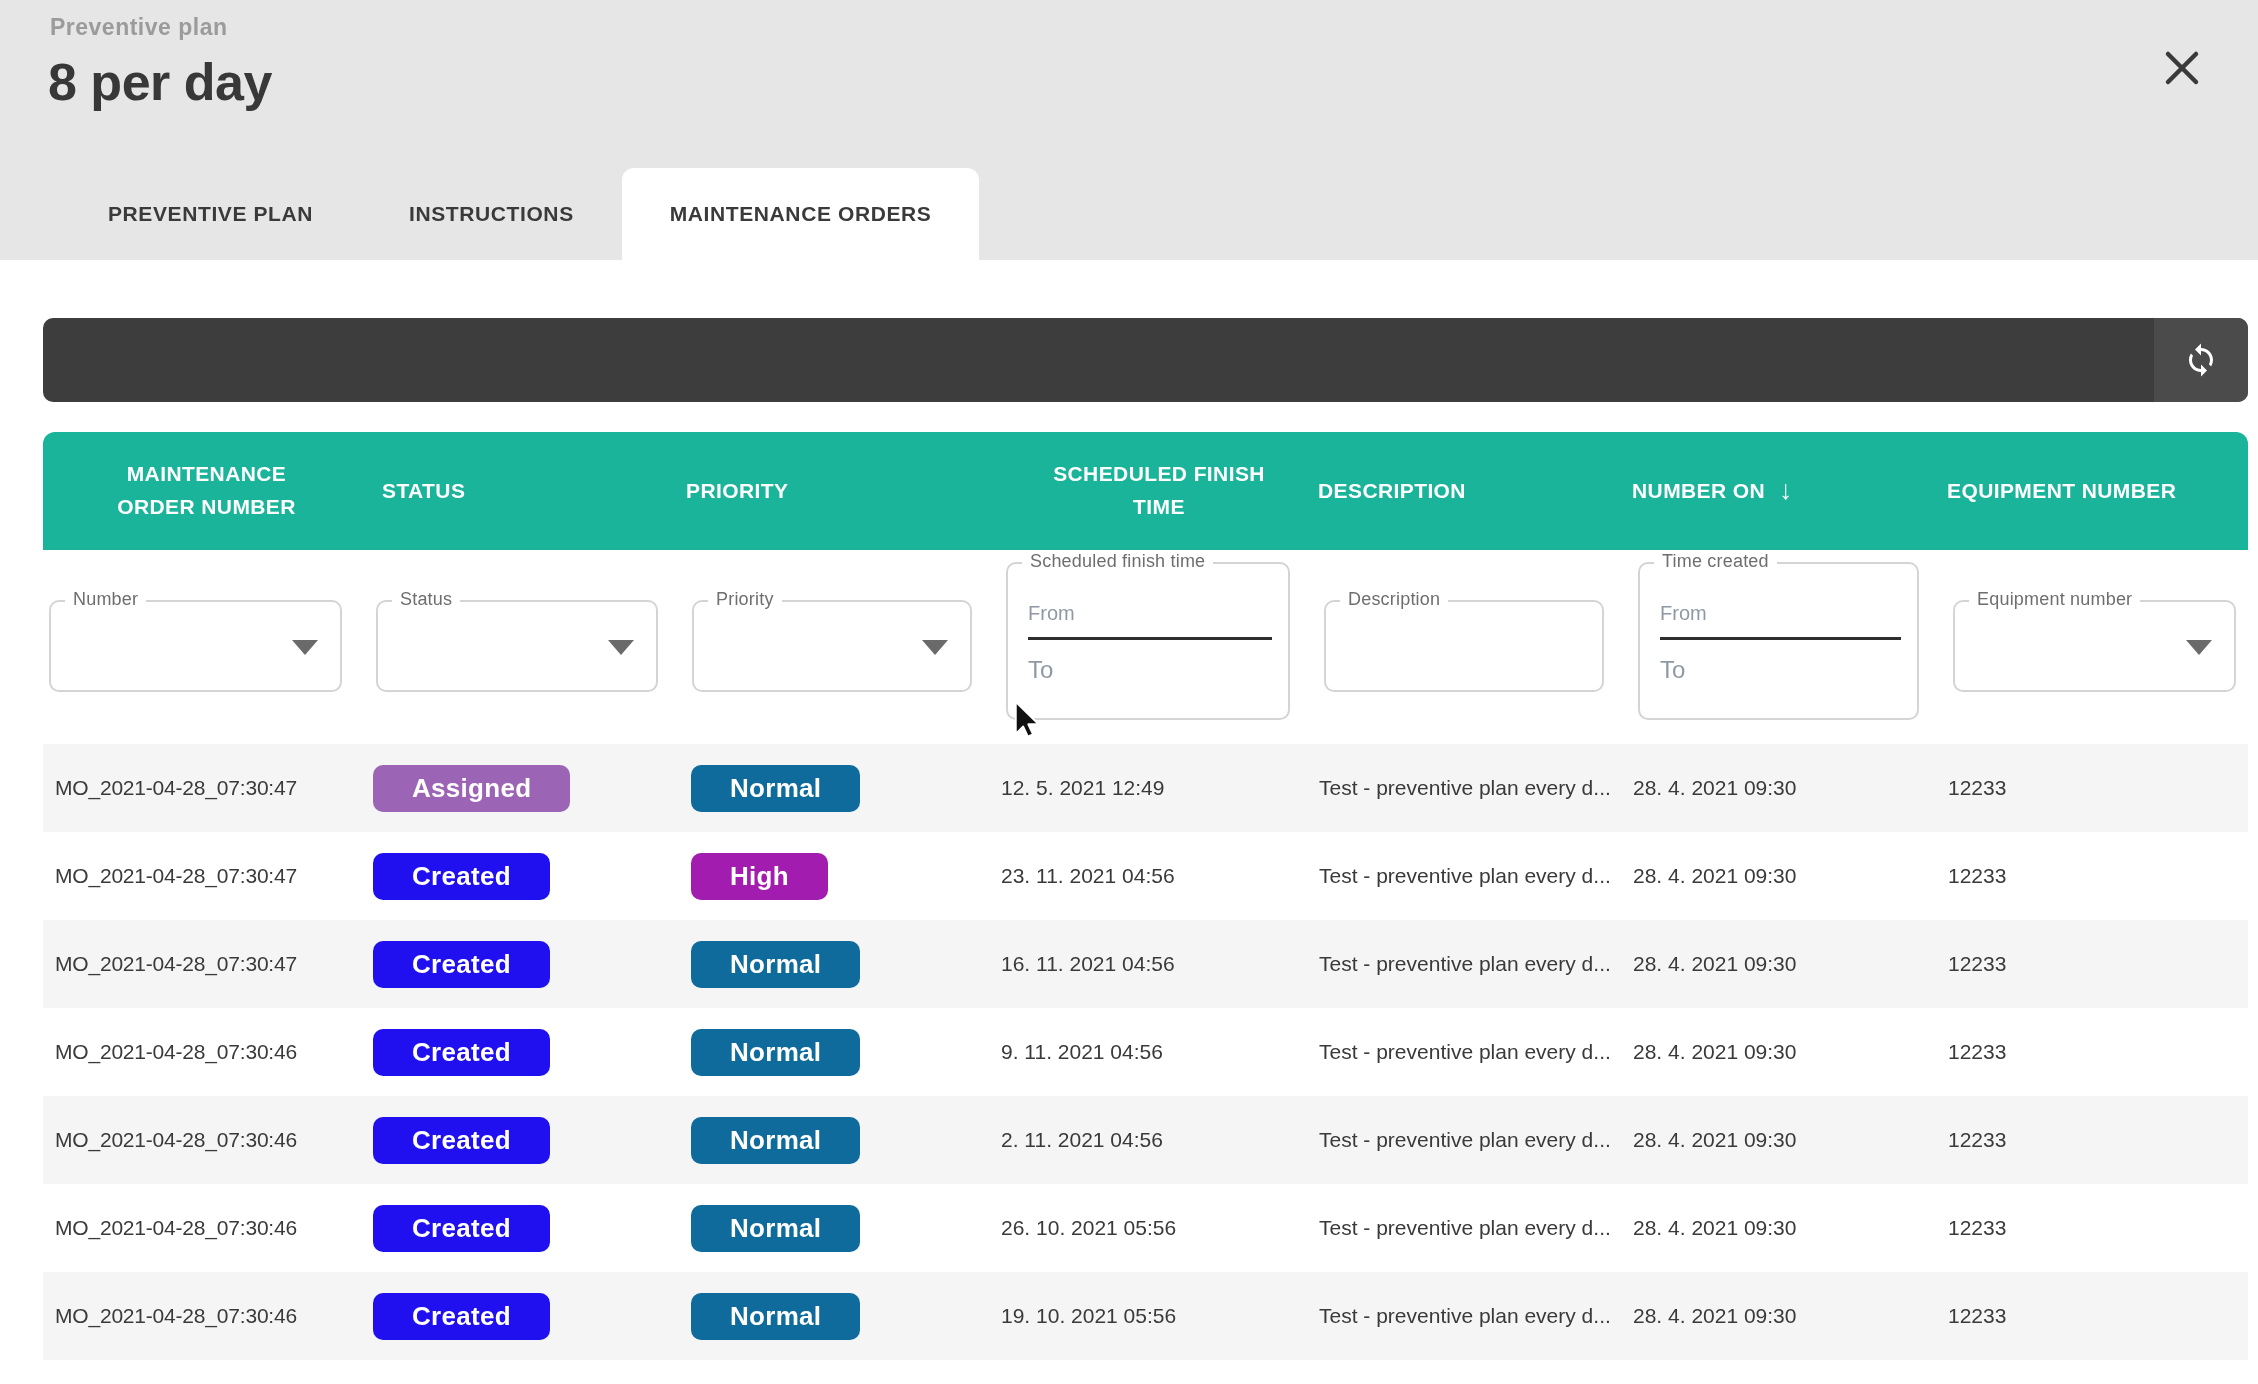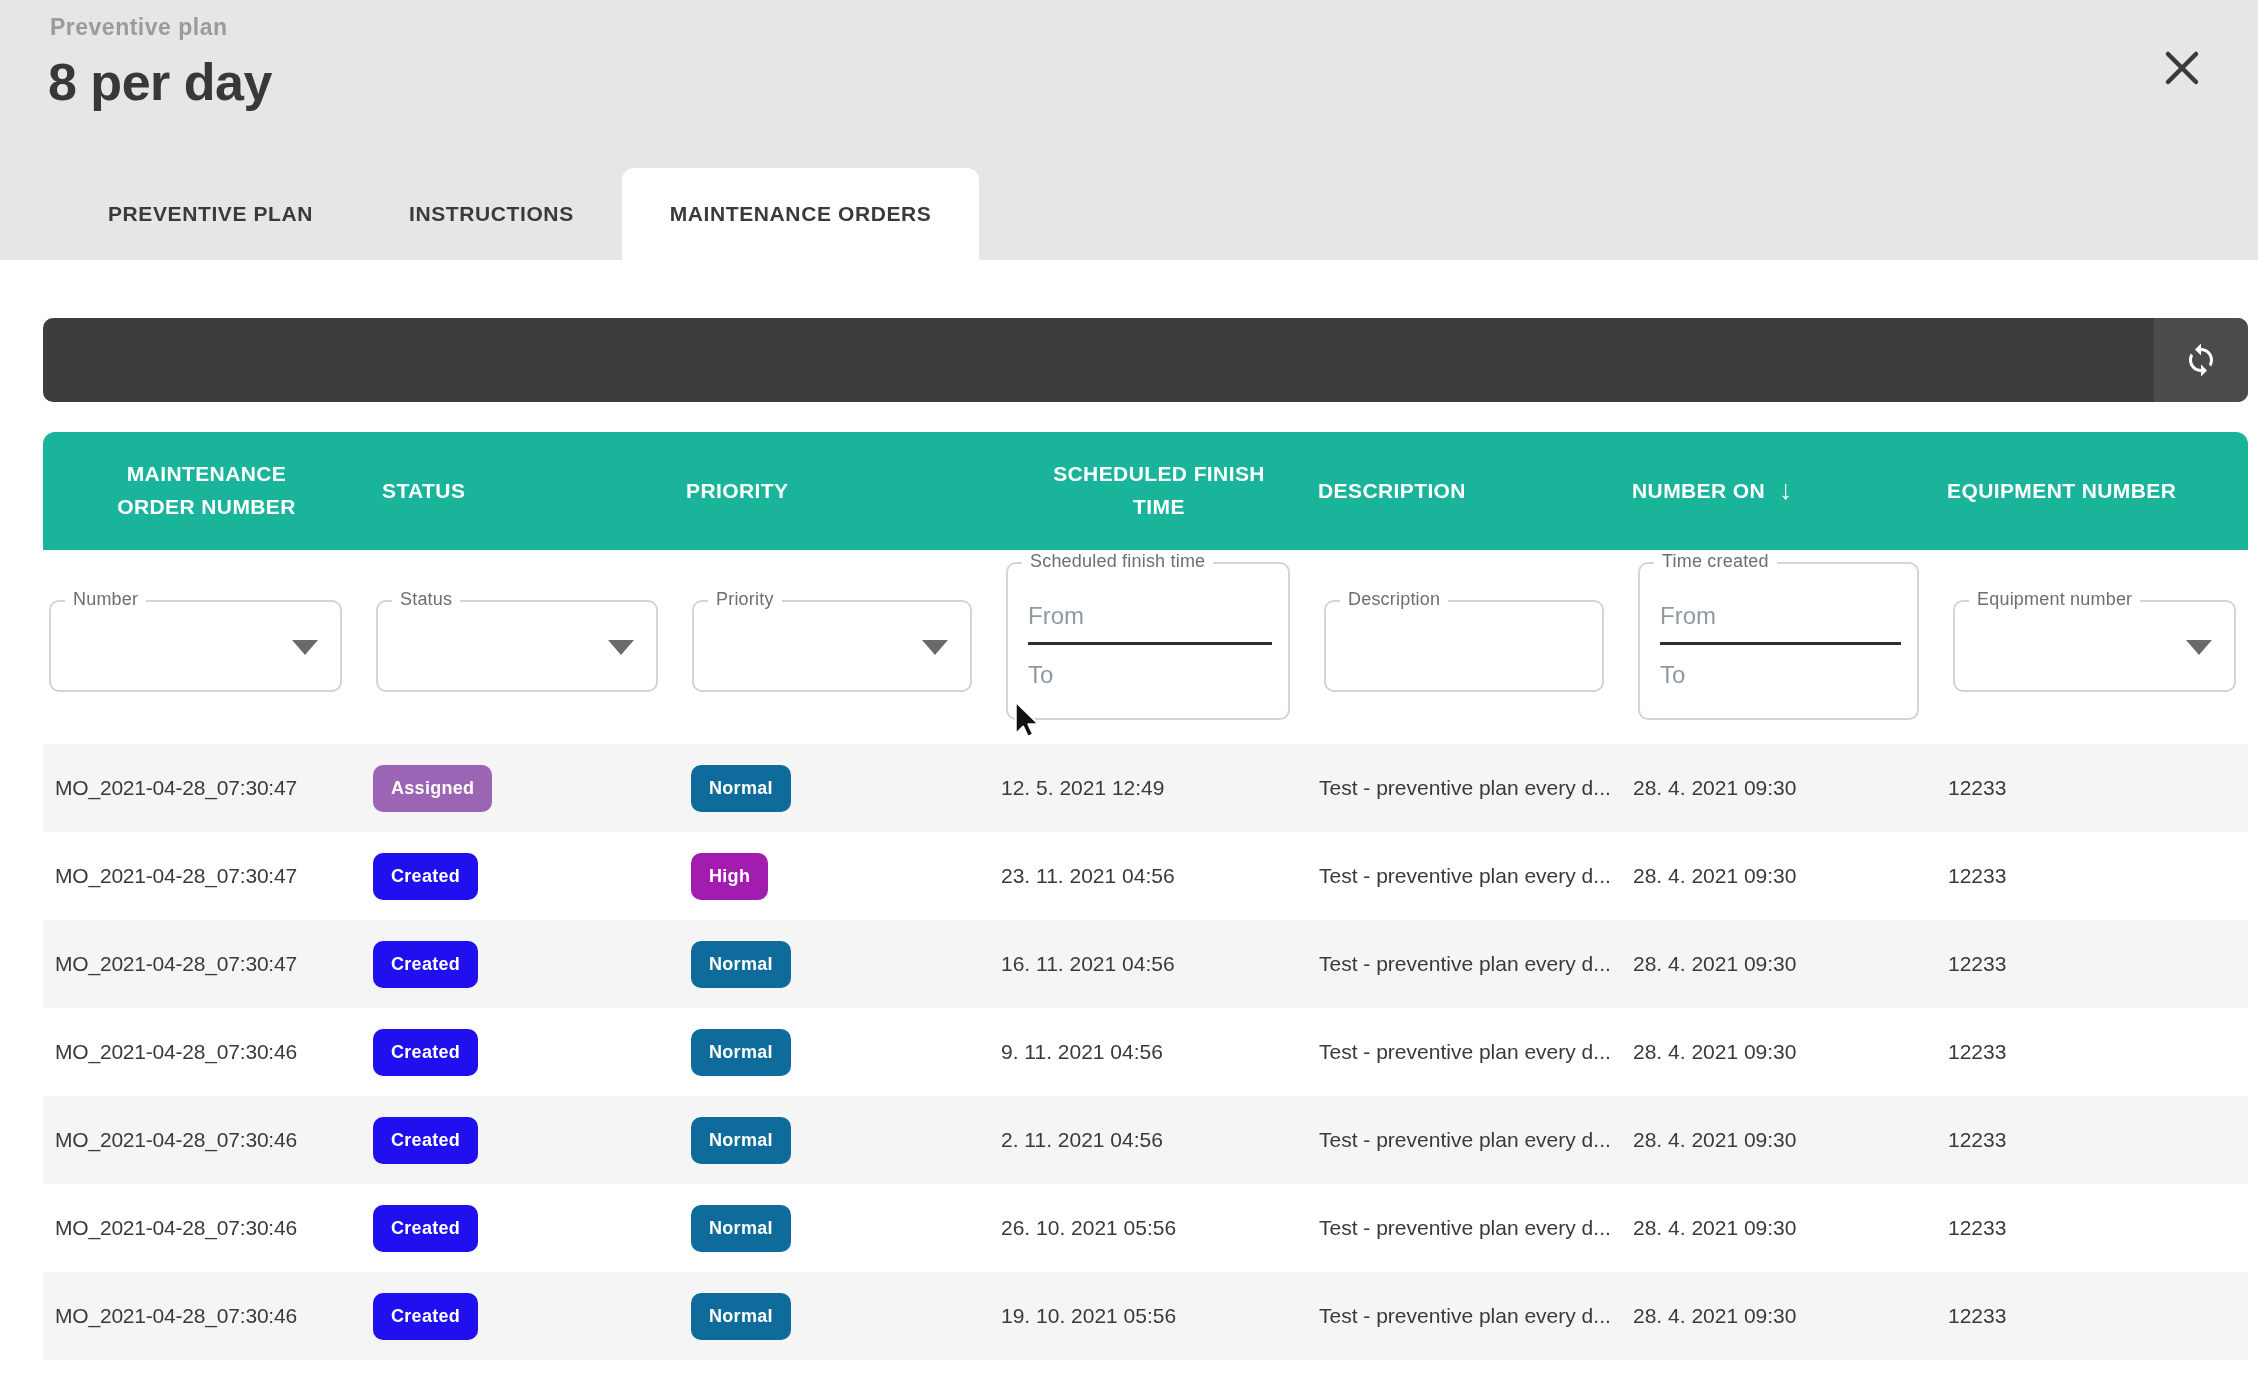--- a/index.html
+++ b/index.html
@@ -50,34 +50,34 @@
   .fcell { position:relative; }
   .fbox { position:relative; border:2px solid #D4D4D4; border-radius:10px;
     margin:50px 28px 0 6px; height:92px; background:#fff; }
   .fbox.tall { margin-top:12px; height:158px; }
   .fcell.last .fbox { margin-right:12px; }
   .flabel { position:absolute; top:-13px; left:14px; background:#fff; padding:0 8px;
     font-size:18px; color:#6E6E6E; letter-spacing:.2px; white-space:nowrap; }
   .caret { position:absolute; right:22px; top:50%; margin-top:-6px; width:0; height:0;
     border-left:13px solid transparent; border-right:13px solid transparent;
     border-top:15px solid #6A6A6A; }
-  .range-from { margin:38px 16px 0 20px; font-size:24px; color:#8F99A4;
+  .range-from { margin:38px 16px 0 20px; font-size:20px; color:#8F99A4;
     padding-bottom:12px; border-bottom:3px solid #2E2E2E; }
   .range-to { margin:16px 16px 0 20px; font-size:24px; color:#8F99A4; }
 
   
   .row { height:88px; align-items:center; font-size:21px; color:#3A3A3A; cursor:default; }
   .row:nth-child(odd) { background:var(--stripe,#F5F5F5); }
   .cell { overflow:hidden; white-space:nowrap; text-overflow:ellipsis; }
   .cell.c0 { padding-left:12px; letter-spacing:-.2px; }
   .cell.c1 { padding-left:3px; }
   .cell.c2 { padding-left:5px; }
   .cell.c3,.cell.c4,.cell.c5,.cell.c6 { padding-left:1px; }
   .badge { display:inline-flex; align-items:center; justify-content:center; height:47px;
-    padding:0 18px; border-radius:10px; color:#fff; font-weight:700; font-size:18px;
+    padding:0 39px; border-radius:10px; color:#fff; font-weight:700; font-size:26px;
     letter-spacing:.3px; }
 
   .cursor { position:absolute; left:1004px; top:698px; pointer-events:none; }
 </style>
 </head>
 <body>
 
 <div class="screen">
 
   <header class="top">

